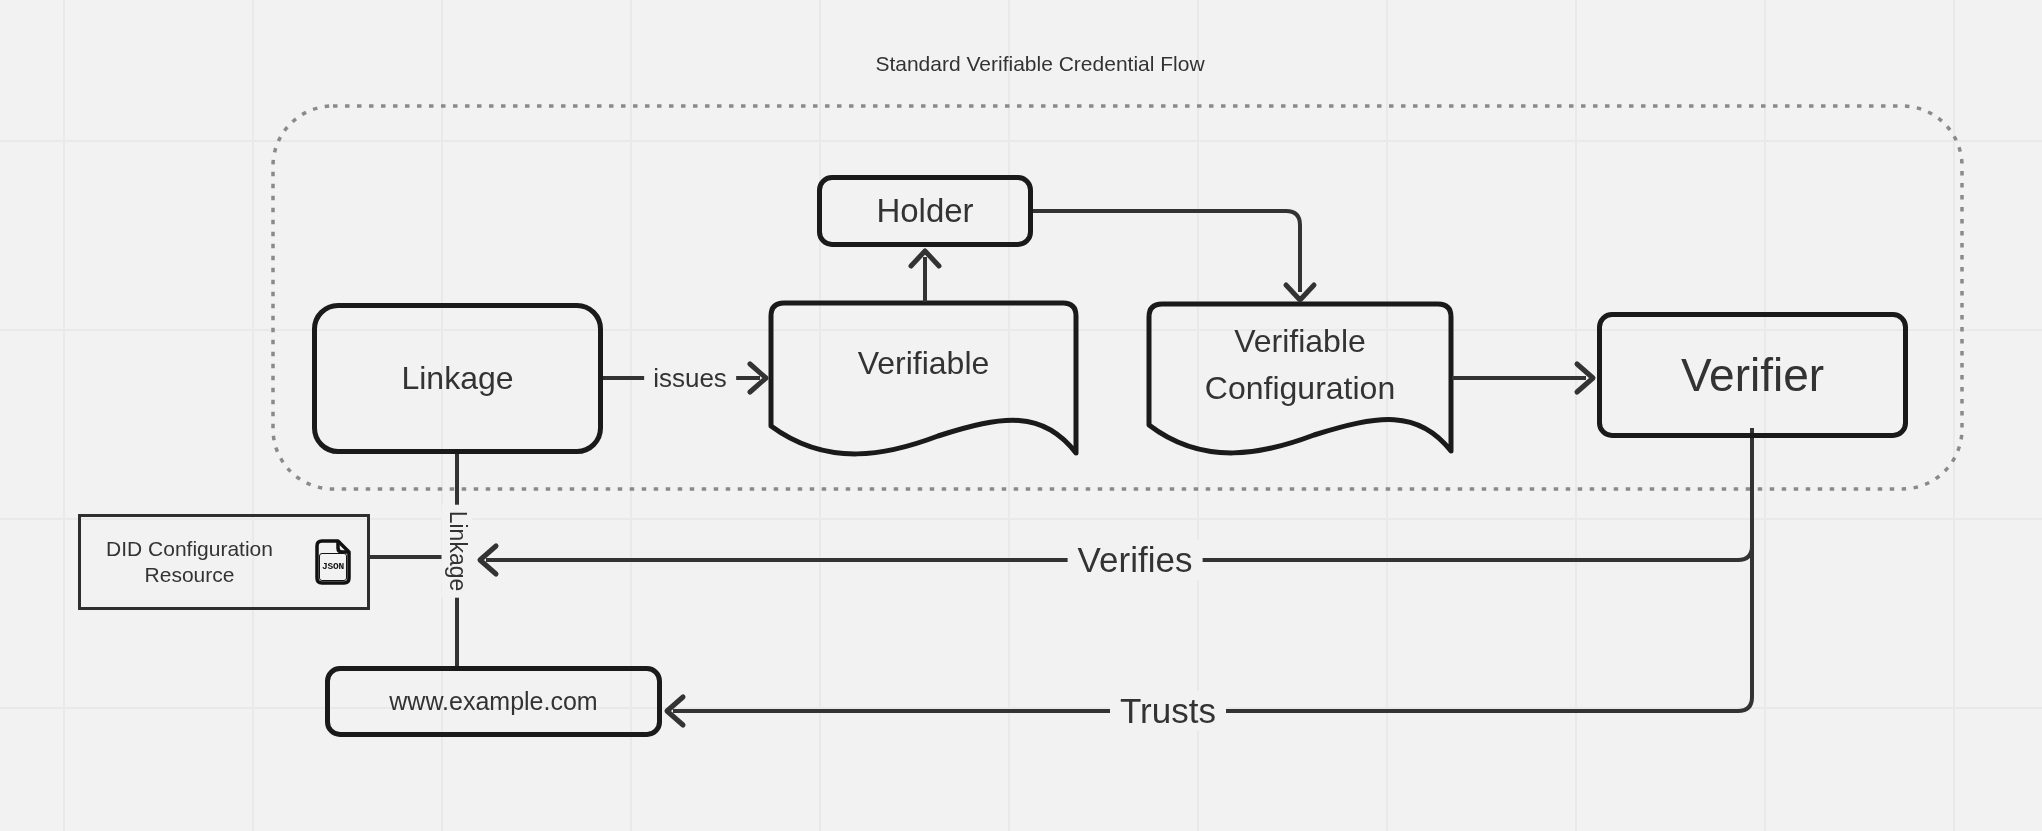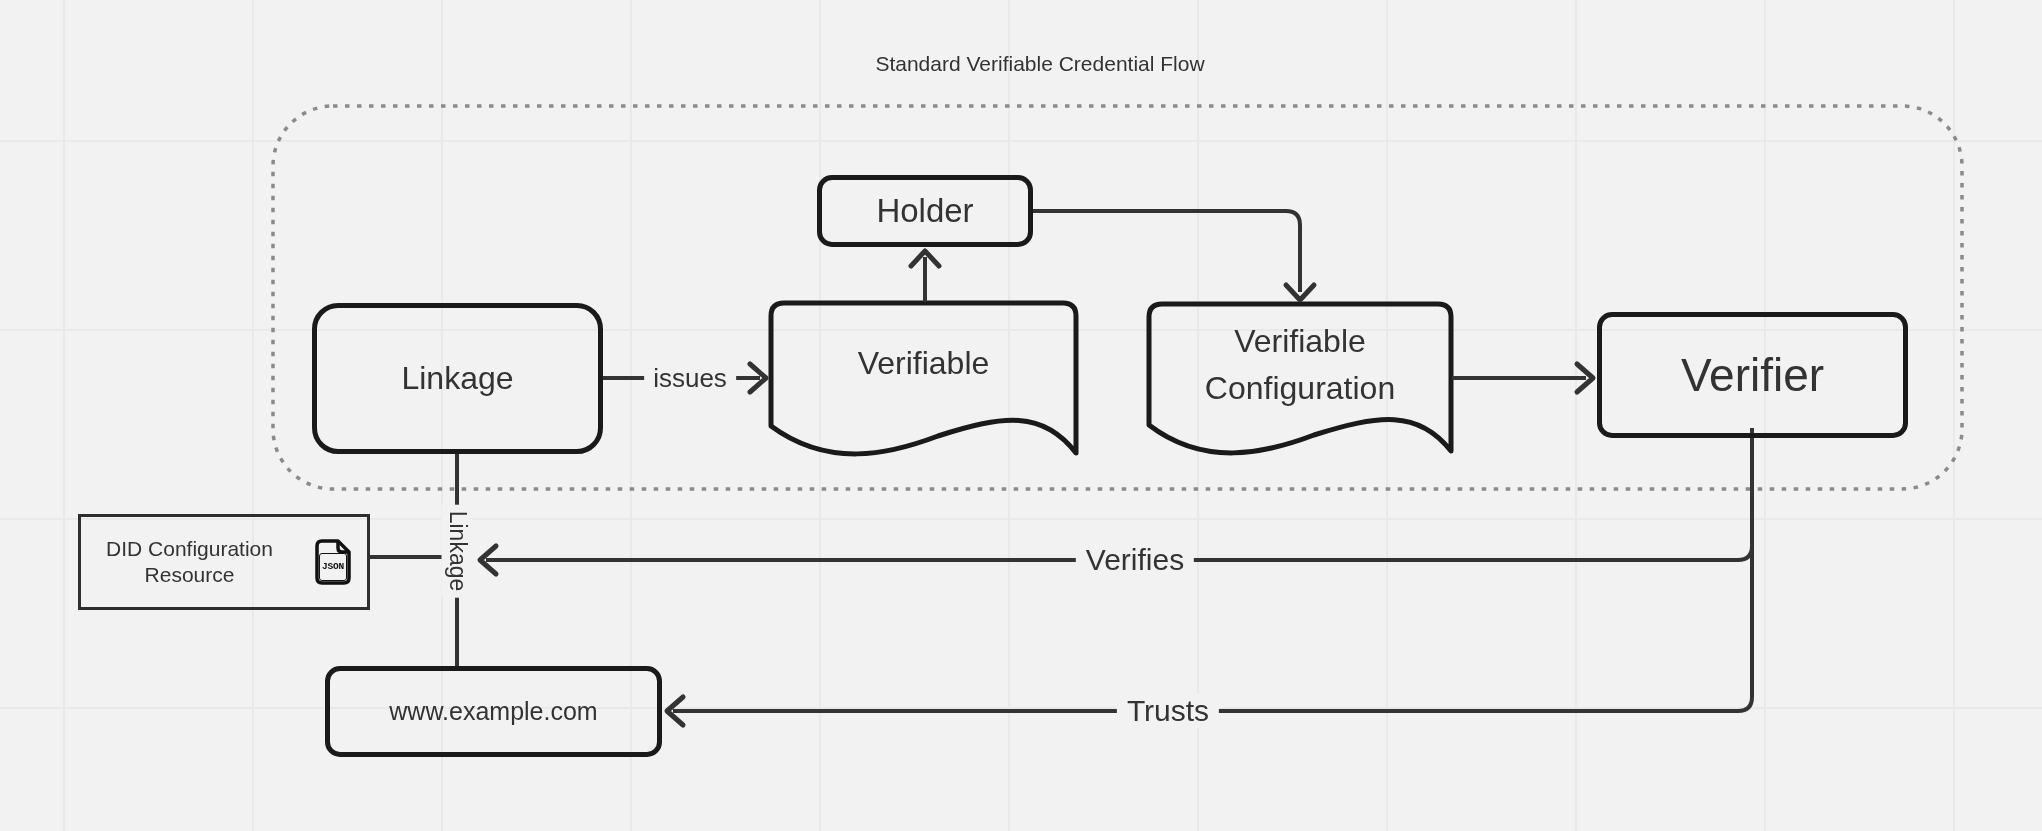--- a/index.html
+++ b/index.html
@@ -23,40 +23,40 @@
   .node{
     position:absolute;box-sizing:border-box;background:transparent;
     border:5px solid #1a1a1a;border-radius:15px;
     display:flex;align-items:center;justify-content:center;
     text-align:center;white-space:nowrap;
   }
   .issuer{left:312px;top:303px;width:291px;height:151px;border-radius:26px;
           font-size:32px;line-height:47px;flex-direction:column;}
   .holder{left:817px;top:175px;width:216px;height:72px;font-size:33px;}
   .verifier{left:1597px;top:312px;width:311px;height:126px;font-size:46px;}
-  .website{left:325px;top:666px;width:337px;height:91px;font-size:25px;}
+  .website{left:325px;top:666px;width:337px;height:71px;font-size:25px;}
 
   .didbox{left:78px;top:514px;width:292px;height:96px;
           border:3px solid #2e2e2e;border-radius:0;font-size:21px;line-height:26px;gap:20px;}
   .didbox .did-text{flex:1;text-align:center;padding-left:6px;}
   .did-line{display:block;}
   .jsonicon{position:relative;width:42px;height:48px;margin-right:13px;flex:none;}
   .jsonlabel{
     position:absolute;left:50%;top:61%;transform:translate(-50%,-50%);
     font-size:9.5px;font-weight:bold;letter-spacing:-0.2px;color:#111;
     border:1.8px solid #111;border-radius:3px;padding:0 2px;background:#f2f2f2;font-family:Liberation Mono, monospace;
   }
 
   .doclabel{position:absolute;display:flex;flex-direction:column;align-items:center;
             justify-content:center;text-align:center;font-size:32px;line-height:47px;}
   .vclabel{left:768px;top:306px;width:311px;height:115px;}
   .vplabel{left:1146px;top:307px;width:308px;height:115px;}
 
   .edgelabel{position:absolute;transform:translate(-50%,-50%);
-             background:#f2f2f2;padding:0 10px;font-size:30px;white-space:nowrap;color:#333;}
+             background:#f2f2f2;padding:0 10px;font-size:35px;white-space:nowrap;color:#333;}
   .issues{left:690px;top:378px;font-size:26px;padding:0 9px;}
   .verifies{left:1135px;top:560px;}
   .trusts{left:1168px;top:711px;}
   .linkage{left:457px;top:551px;writing-mode:vertical-rl;font-size:23px;padding:6px 2px;}
 
   .title{position:absolute;left:1040px;top:52px;transform:translateX(-50%);
          font-size:21px;white-space:nowrap;color:#333;}
 </style>
 </head>
 <body>

